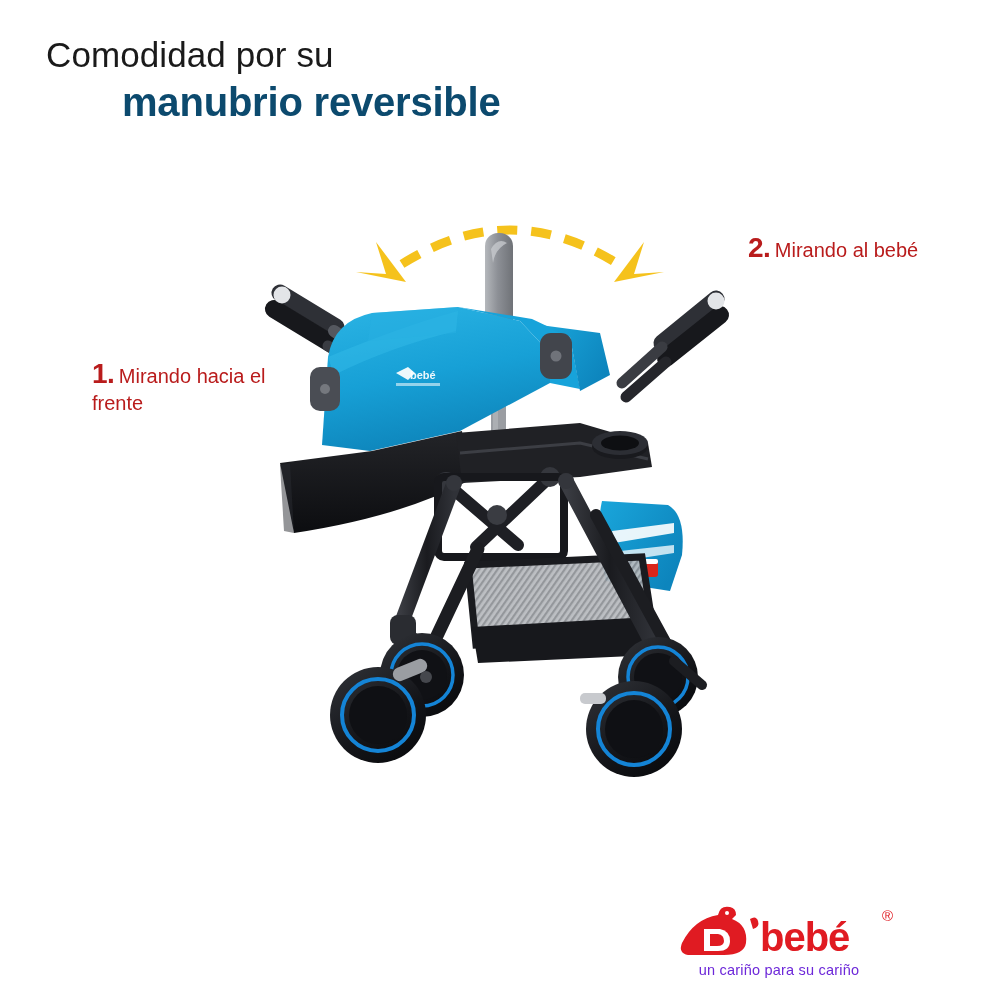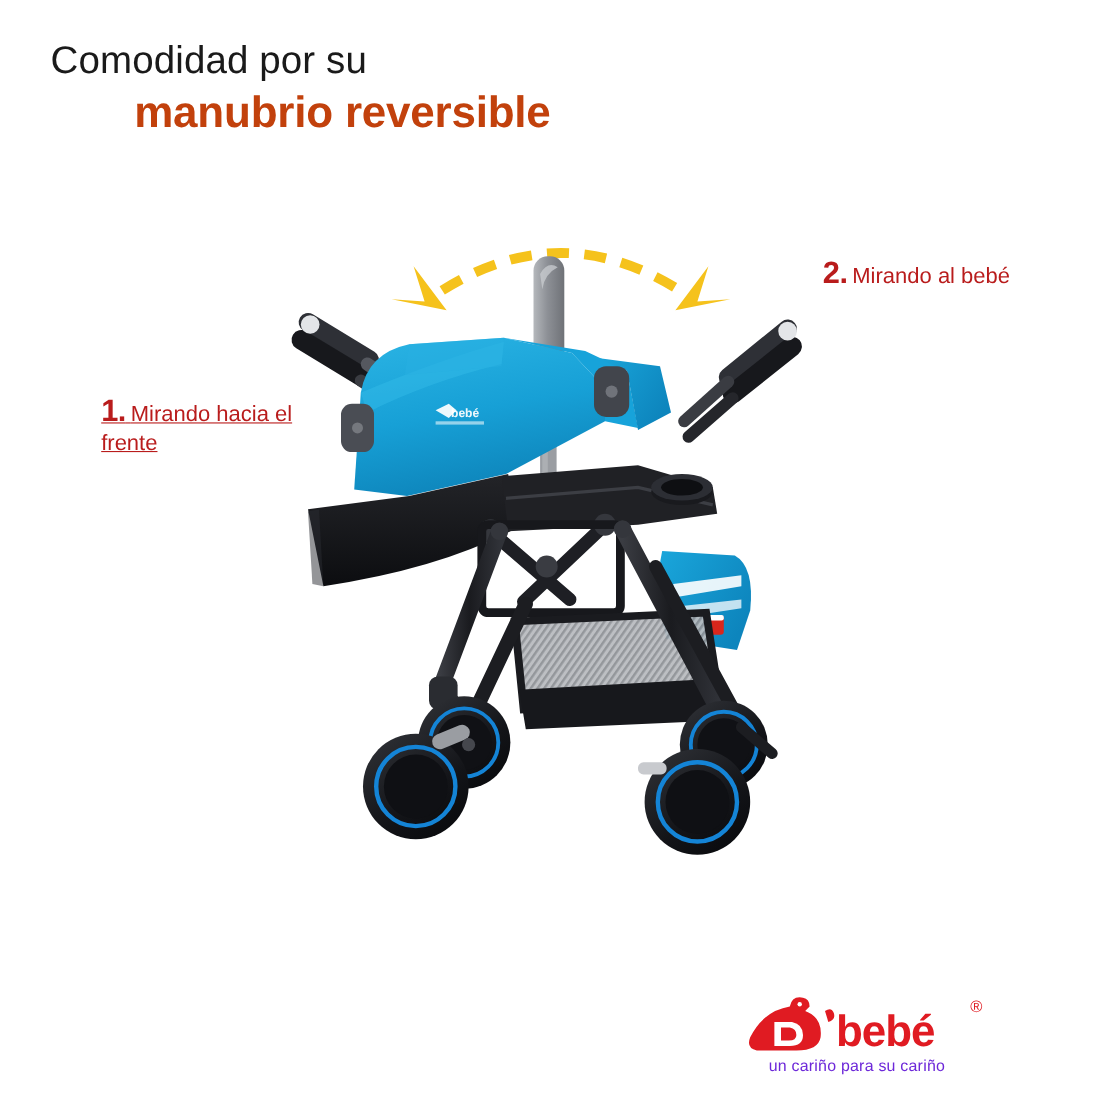--- a/index.html
+++ b/index.html
@@ -35,21 +35,21 @@
     letter-spacing: 0.1px;
     color: #1a1a1a;
   }
   .headline .line2 {
     display: block;
     font-size: 40px;
     font-weight: 700;
     margin-left: 76px;
     margin-top: 4px;
     letter-spacing: -0.2px;
-    color: #c2410c;
+    color: #0c4a6e;
   }
 
   
   .callout {
     position: absolute;
     color: #b91c1c;
   }
   .callout .num {
     font-size: 28px;
     font-weight: 700;
@@ -57,21 +57,20 @@
   }
   .callout .txt {
     font-size: 20px;
     font-weight: 400;
     line-height: 1.32;
   }
   #callout-1 {
     left: 92px;
     top: 358px;
     width: 215px;
-    text-decoration: underline;
   }
   #callout-1 .txt { display: inline; }
   #callout-2 {
     left: 748px;
     top: 232px;
     width: 250px;
     white-space: nowrap;
   }
 
   

